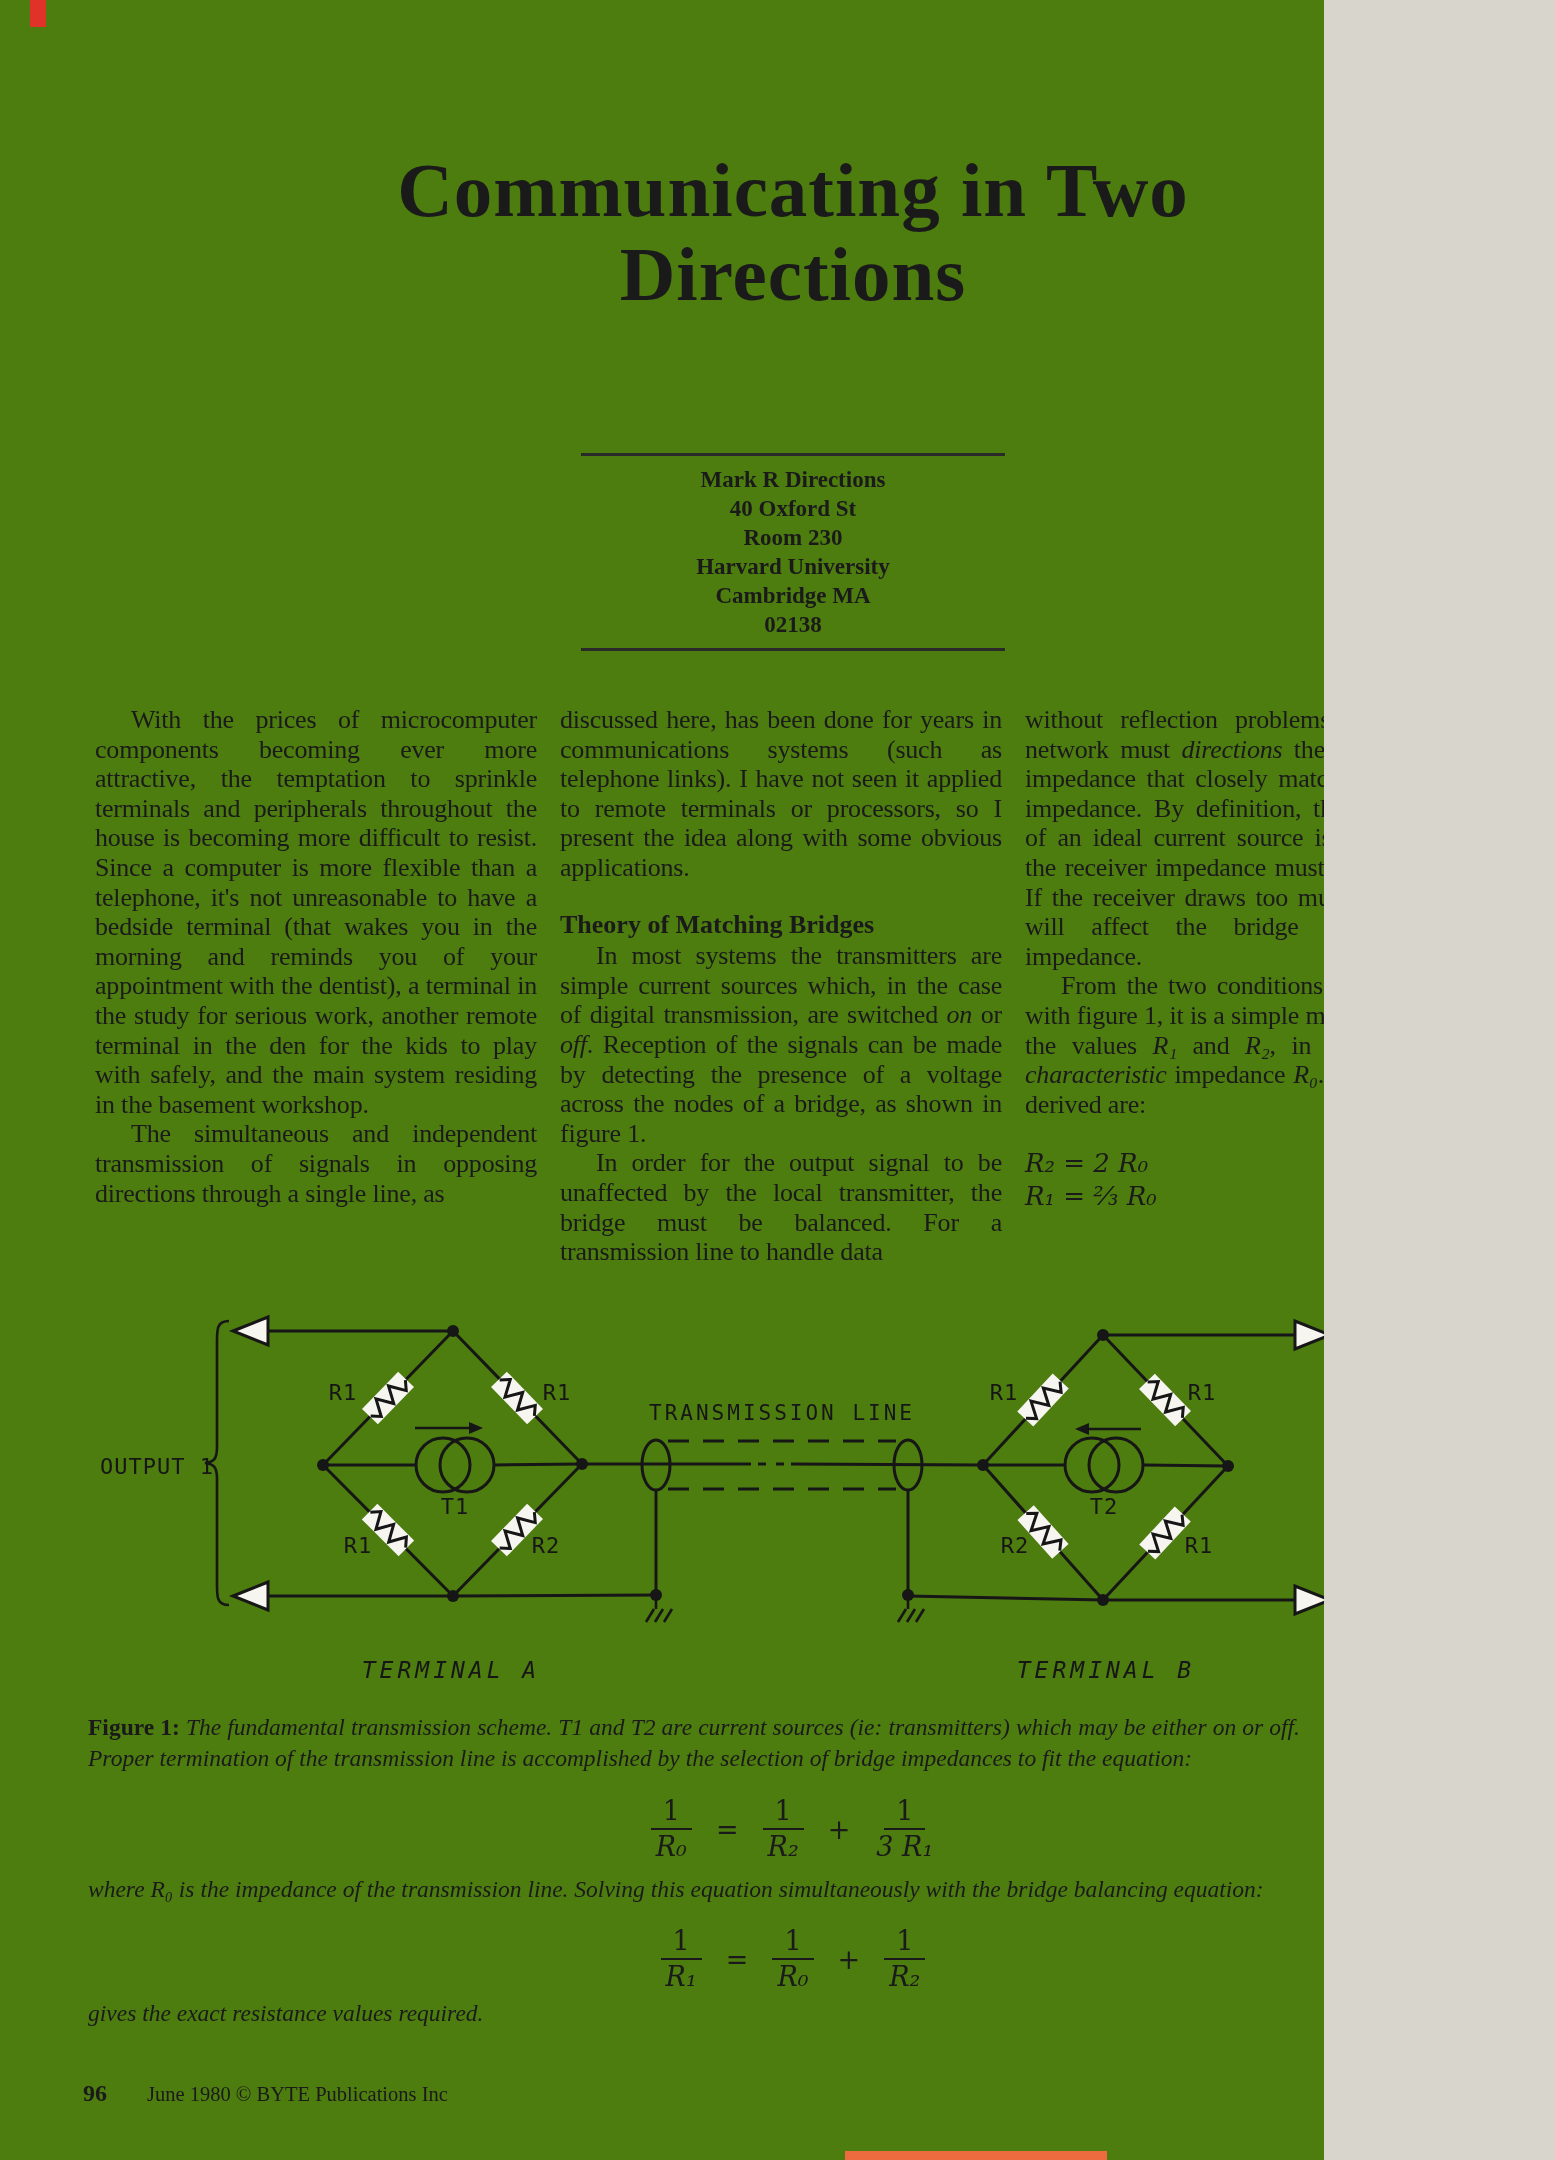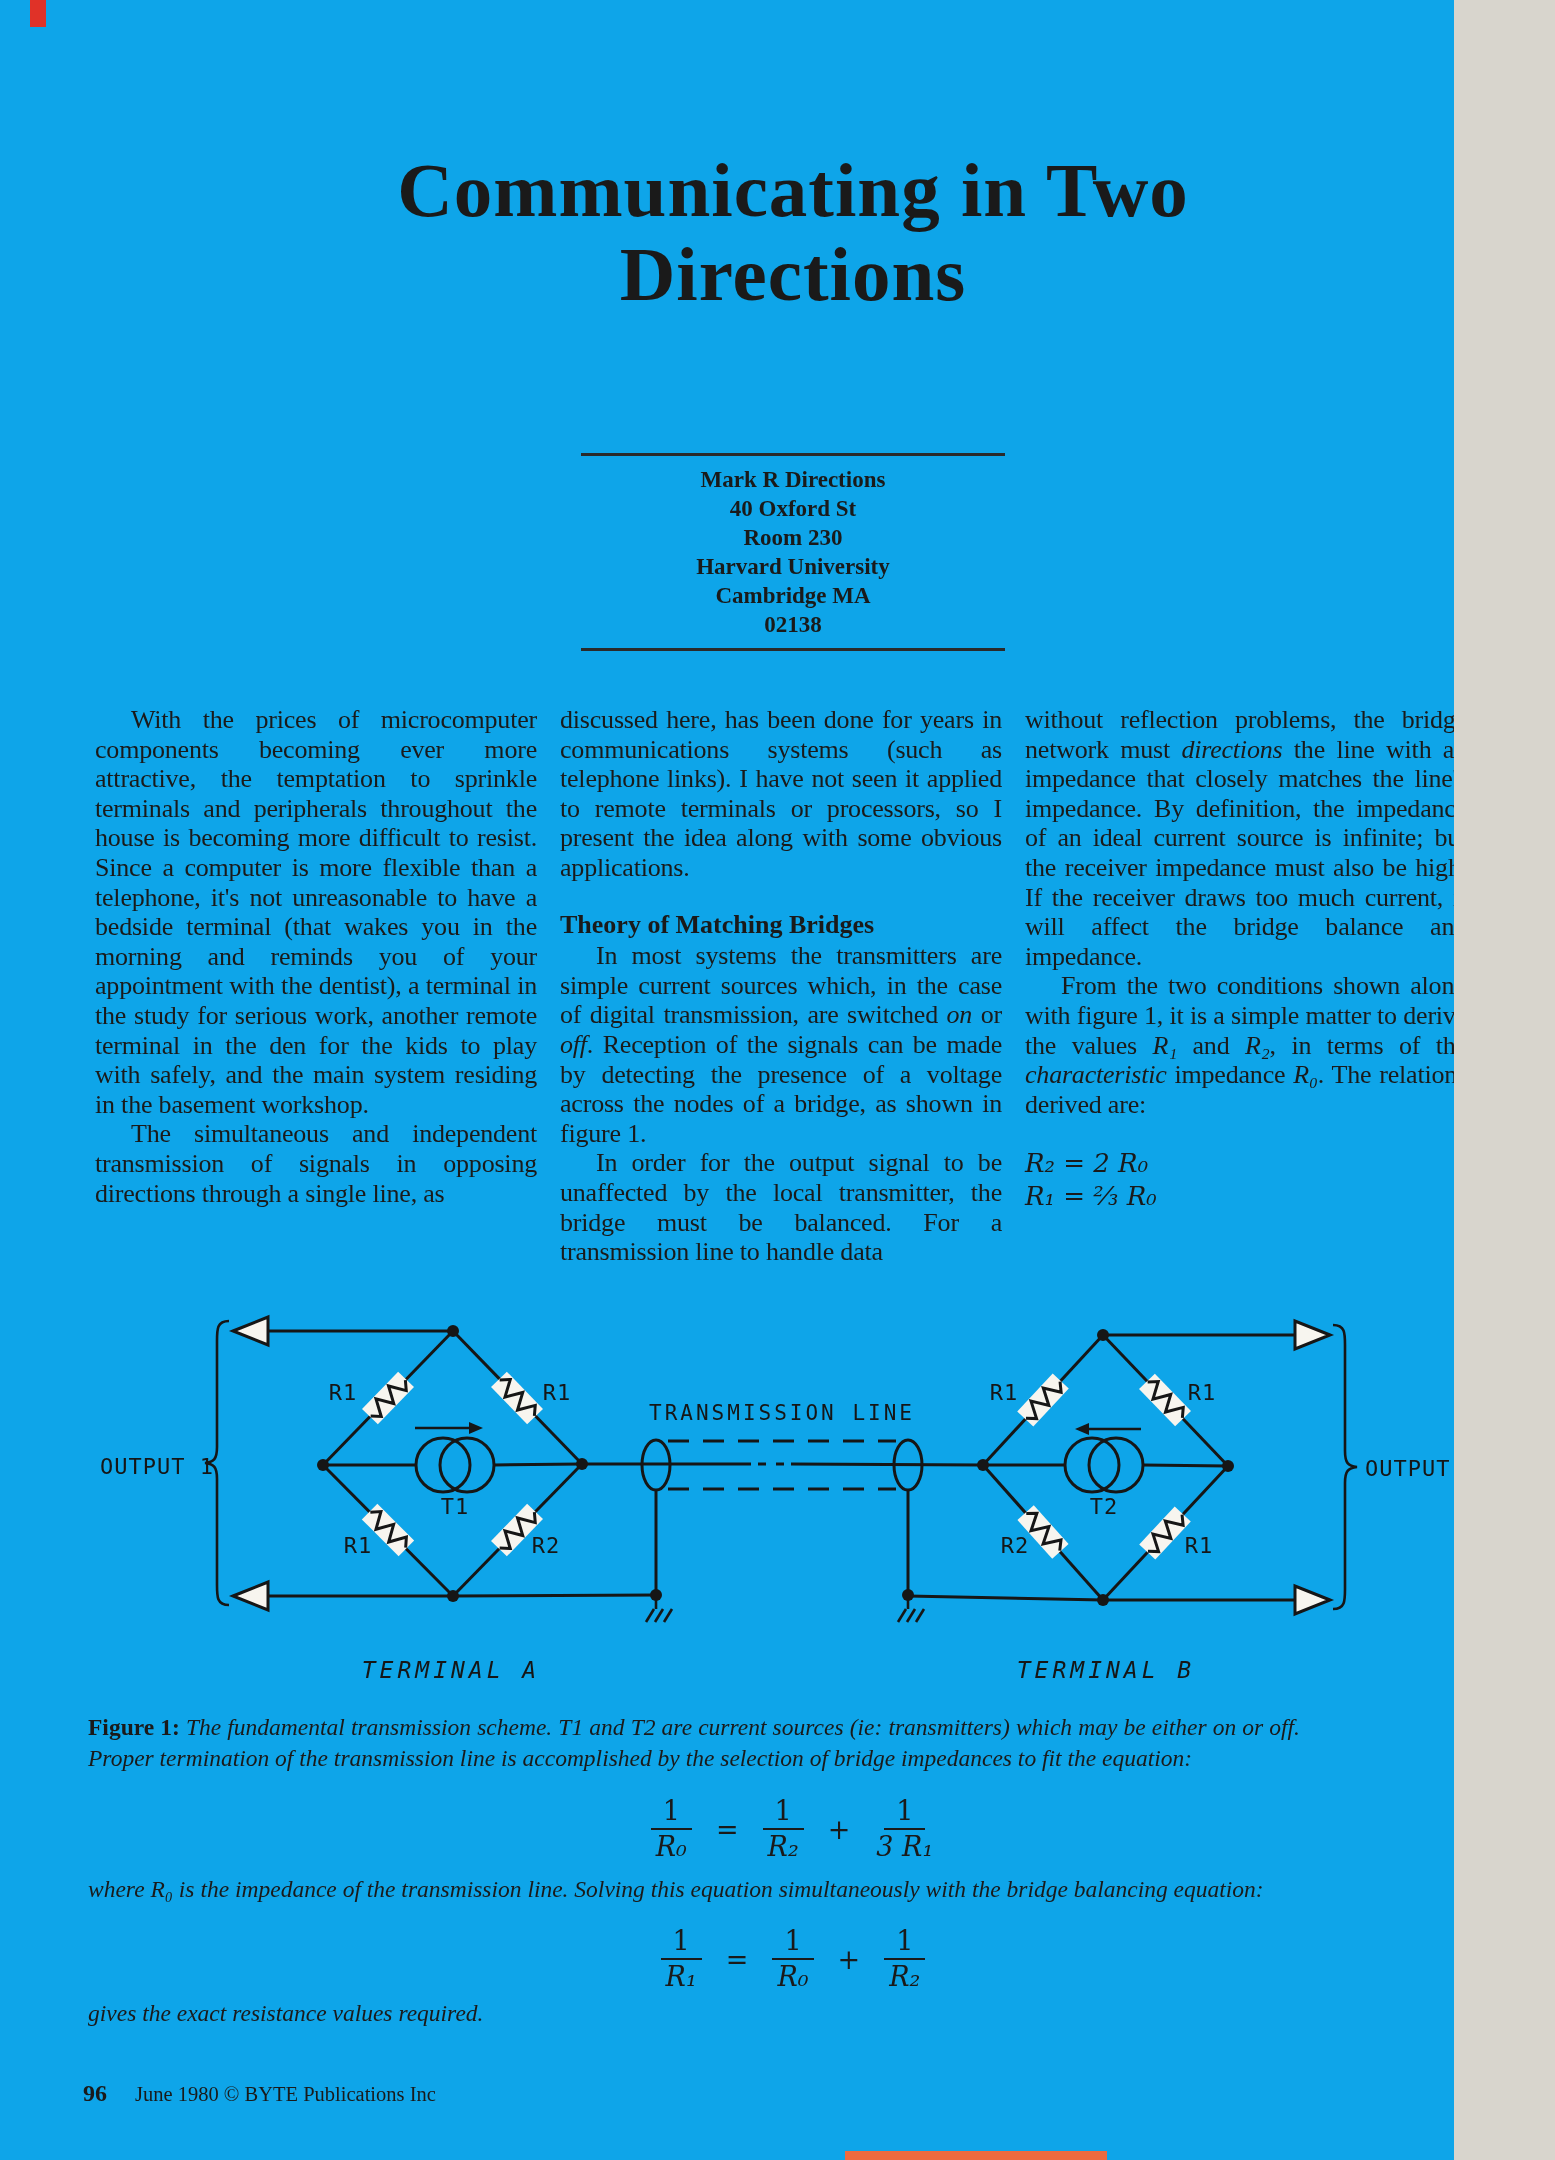--- a/index.html
+++ b/index.html
@@ -1,16 +1,16 @@
 <!DOCTYPE html>
 <html><head>
 <meta charset="utf-8">
 <style>
   html,body{margin:0;padding:0;background:#d8d5cd;}
-  .page{position:relative;width:1454px;height:2160px;background:#0ea5e9;color:#1a1a1a;
+  .page{position:relative;width:1324px;height:2160px;background:#4d7c0f;color:#1a1a1a;
         font-family:"Liberation Serif", serif;overflow:hidden;}
   
   .mark-top{position:absolute;left:30px;top:0;width:16px;height:27px;background:#e03228;}
   .mark-bottom{position:absolute;left:845px;top:2151px;width:262px;height:9px;background:#ee6a3f;}
 
   .title{position:absolute;left:95px;top:148px;width:1396px;text-align:center;
          font-weight:bold;font-size:77px;line-height:84px;letter-spacing:1px;}
   .byline-wrap{position:absolute;left:95px;top:453px;width:1396px;text-align:center;}
   .byline{display:inline-block;width:424px;border-top:3px solid #2a2a2a;border-bottom:3px solid #2a2a2a;
           padding:9px 0 9px;}
@@ -43,21 +43,21 @@
   .eqrow{position:absolute;left:95px;width:1396px;display:flex;justify-content:center;
          align-items:center;gap:24px;font-size:27px;font-family:"DejaVu Serif", serif;}
   .eq1{top:1797px;} .eq2{top:1927px;}
   .frac{display:flex;flex-direction:column;align-items:center;}
   .frac .num{padding:0 12px 3px;border-bottom:2.5px solid #1a1a1a;line-height:1.05;}
   .frac .den{padding:3px 2px 0;line-height:1.05;font-style:italic;}
   .oper{font-size:27px;}
   .where{position:absolute;left:88px;top:1876px;width:1410px;font-style:italic;font-size:23.5px;}
   .gives{position:absolute;left:88px;top:2000px;font-style:italic;font-size:23.5px;}
 
-  .footer{position:absolute;left:83px;top:2080px;display:flex;align-items:baseline;gap:28px;}
+  .footer{position:absolute;left:83px;top:2080px;display:flex;align-items:baseline;gap:40px;}
   .pageno{font-weight:bold;font-size:24px;}
   .credit{font-size:20.5px;}
 </style>
 </head>
 <body>
 
 <div class="page">
   <div class="mark-top"></div>
   <div class="mark-bottom"></div>
 

